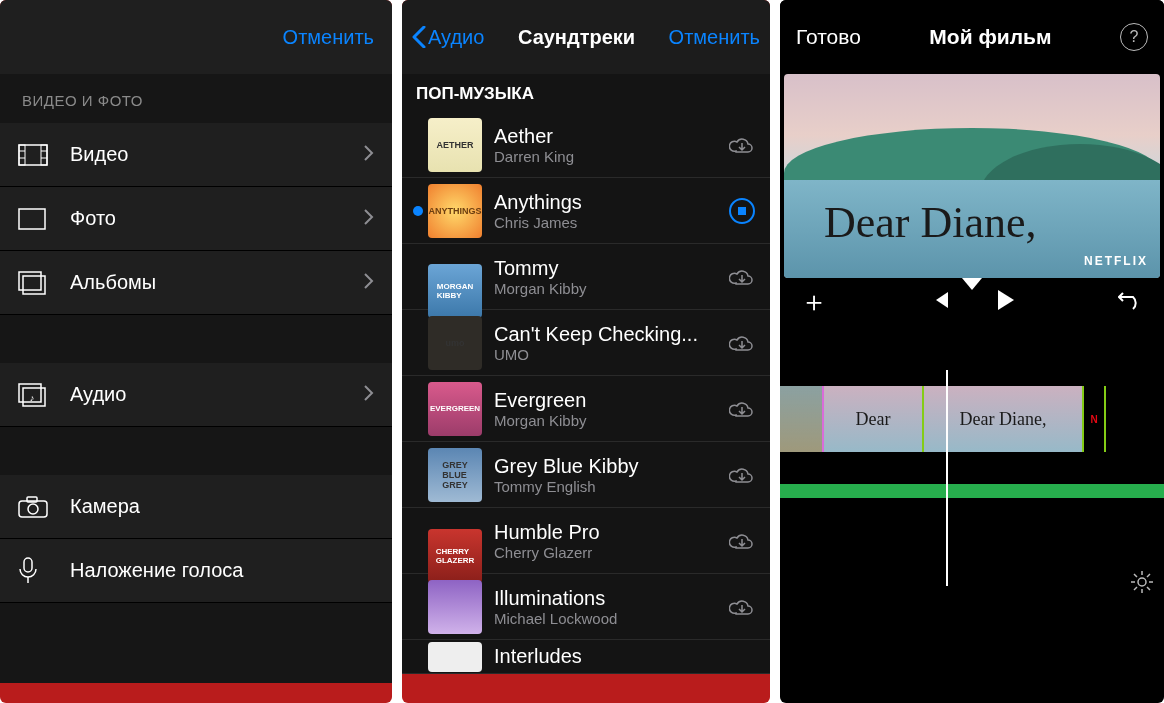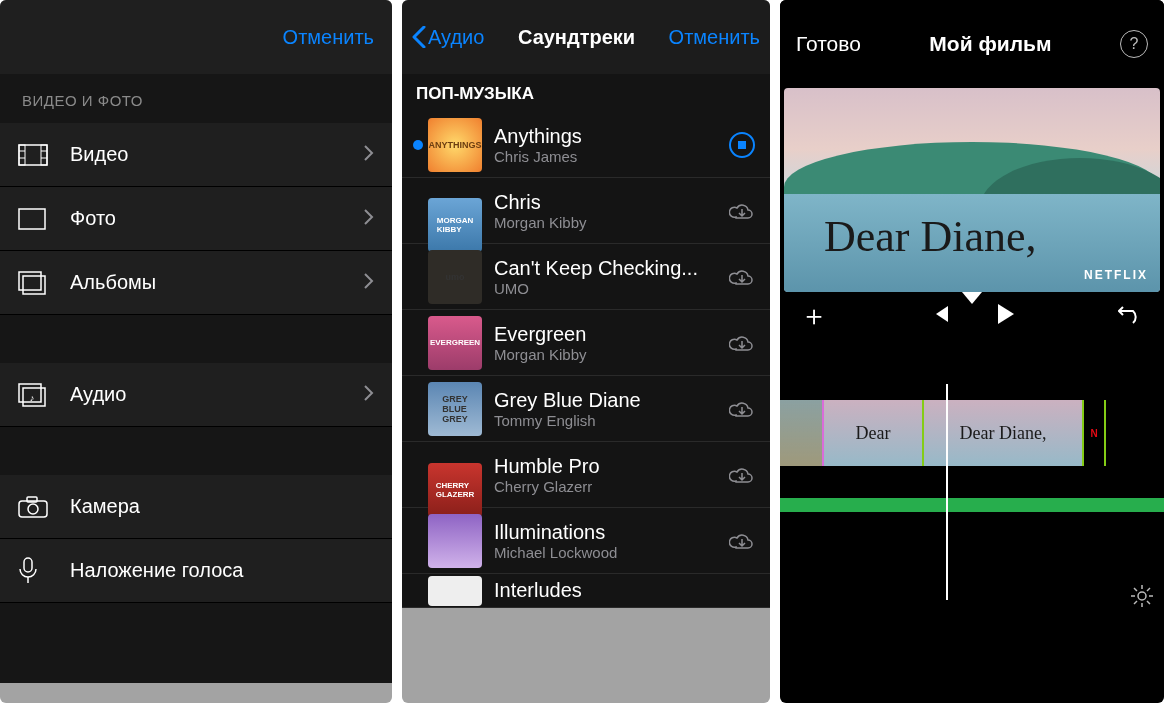--- a/index.html
+++ b/index.html
@@ -6,21 +6,21 @@
   body {
     width: 1164px;
     height: 703px;
     background: #fff;
     font-family: -apple-system, "Helvetica Neue", Arial, sans-serif;
     display: flex;
     overflow: hidden;
   }
   .panel {
     height: 100%;
-    background: #a3a3a3;
+    background: #b91c1c;
     position: relative;
     border-radius: 6px;
     overflow: hidden;
   }
   .panel + .panel { margin-left: 10px; }
   .panel1 { width: 392px; }
   .panel2 { width: 368px; }
   .panel3 { width: 384px; background:#000; }
 
   
@@ -101,21 +101,21 @@
   .art3{background:linear-gradient(#6ba5d6,#3c78aa);margin-top:28px;}
   .art4{background:#2f2c27;color:#e36b28;}
   .art5{background:linear-gradient(#d95a8c,#9c3c6a);}
   .art6{background:linear-gradient(#5b86b3,#9fbad4);color:#fff;}
   .art7{background:linear-gradient(#c9352e,#8a1f1a);margin-top:30px;}
   .art8{background:linear-gradient(#8e63c4,#d0b2ea);}
   .art9{background:#eee;}
 
   
   .p3-top{
-    height:88px;display:flex;align-items:center;justify-content:space-between;
+    height:74px;display:flex;align-items:center;justify-content:space-between;
     padding:0 16px;color:#fff;font-size:21px;background:#000;
   }
   .p3-title{font-weight:600;}
   .help{width:28px;height:28px;border:1.5px solid #bbb;border-radius:50%;display:flex;align-items:center;justify-content:center;color:#bbb;font-size:16px;}
   .preview{
     height:204px;margin:0 4px;position:relative;border-radius:4px;overflow:hidden;
   }
   .sky{position:absolute;inset:0;background:linear-gradient(#d8c0c9 0%,#e8cfc9 30%,#c8d8e0 55%,#a4c4d6 100%);}
   .hill1{position:absolute;bottom:96px;left:0;right:0;height:54px;background:#3b8a74;border-radius:60% 60% 0 0/100% 100% 0 0;}
   .hill2{position:absolute;bottom:74px;right:-20px;width:200px;height:60px;background:#2f6f5e;border-radius:60% 60% 0 0/100% 100% 0 0;}
@@ -257,20 +257,34 @@
       <svg width="14" height="22">
           <path d="M12 1L2 11l10 10" fill="none" stroke="#0a84ff" stroke-width="3" stroke-linecap="round" stroke-linejoin="round"></path>
         </svg>
       <span style="margin-left:2px;">Аудио</span>
     </span>
     <span class="p2-title">Саундтреки</span>
     <span class="p2-cancel">Отменить</span>
   </div>
   <div class="p2-section">ПОП-МУЗЫКА</div>
 
+  <div class="track">
+    <div class="dot-col"></div>
+    <div class="art art1">AETHER</div>
+    <div class="meta">
+      <div class="t-title">Aether</div>
+      <div class="t-artist">Darren King</div>
+    </div>
+    <div class="action">
+      <svg class="cloud" viewBox="0 0 26 20">
+          <path d="M7 16a5 5 0 1 1 1-9 6 6 0 0 1 11 2 4 4 0 0 1 0 8H7z" fill="none" stroke="#8e8e93" stroke-width="1.5"></path>
+          <path d="M13 8v7m-3-3 3 3 3-3" fill="none" stroke="#8e8e93" stroke-width="1.5"></path>
+        </svg>
+    </div>
+  </div>
 
   <div class="track">
     <div class="dot-col">
         <div class="dot"></div>
       </div>
     <div class="art art2" style="color:#6b3d10;">ANYTHINGS</div>
     <div class="meta">
       <div class="t-title">Anythings</div>
       <div class="t-artist">Chris James</div>
     </div>
@@ -279,21 +293,21 @@
           <circle cx="14" cy="14" r="12" fill="none" stroke="#0a84ff" stroke-width="2"></circle>
           <rect x="10" y="10" width="8" height="8" fill="#0a84ff"></rect>
         </svg>
     </div>
   </div>
 
   <div class="track">
     <div class="dot-col"></div>
     <div class="art art3" style="color:#fff;font-size:8px;">MORGAN<br>KIBBY</div>
     <div class="meta">
-      <div class="t-title">Chris</div>
+      <div class="t-title">Tommy</div>
       <div class="t-artist">Morgan Kibby</div>
     </div>
     <div class="action">
       <svg class="cloud" viewBox="0 0 26 20">
           <path d="M7 16a5 5 0 1 1 1-9 6 6 0 0 1 11 2 4 4 0 0 1 0 8H7z" fill="none" stroke="#8e8e93" stroke-width="1.5"></path>
           <path d="M13 8v7m-3-3 3 3 3-3" fill="none" stroke="#8e8e93" stroke-width="1.5"></path>
         </svg>
     </div>
   </div>
 
@@ -324,21 +338,21 @@
           <path d="M7 16a5 5 0 1 1 1-9 6 6 0 0 1 11 2 4 4 0 0 1 0 8H7z" fill="none" stroke="#8e8e93" stroke-width="1.5"></path>
           <path d="M13 8v7m-3-3 3 3 3-3" fill="none" stroke="#8e8e93" stroke-width="1.5"></path>
         </svg>
     </div>
   </div>
 
   <div class="track">
     <div class="dot-col"></div>
     <div class="art art6">GREY<br>BLUE<br>GREY</div>
     <div class="meta">
-      <div class="t-title">Grey Blue Diane</div>
+      <div class="t-title">Grey Blue Kibby</div>
       <div class="t-artist">Tommy English</div>
     </div>
     <div class="action">
       <svg class="cloud" viewBox="0 0 26 20">
           <path d="M7 16a5 5 0 1 1 1-9 6 6 0 0 1 11 2 4 4 0 0 1 0 8H7z" fill="none" stroke="#8e8e93" stroke-width="1.5"></path>
           <path d="M13 8v7m-3-3 3 3 3-3" fill="none" stroke="#8e8e93" stroke-width="1.5"></path>
         </svg>
     </div>
   </div>
 

